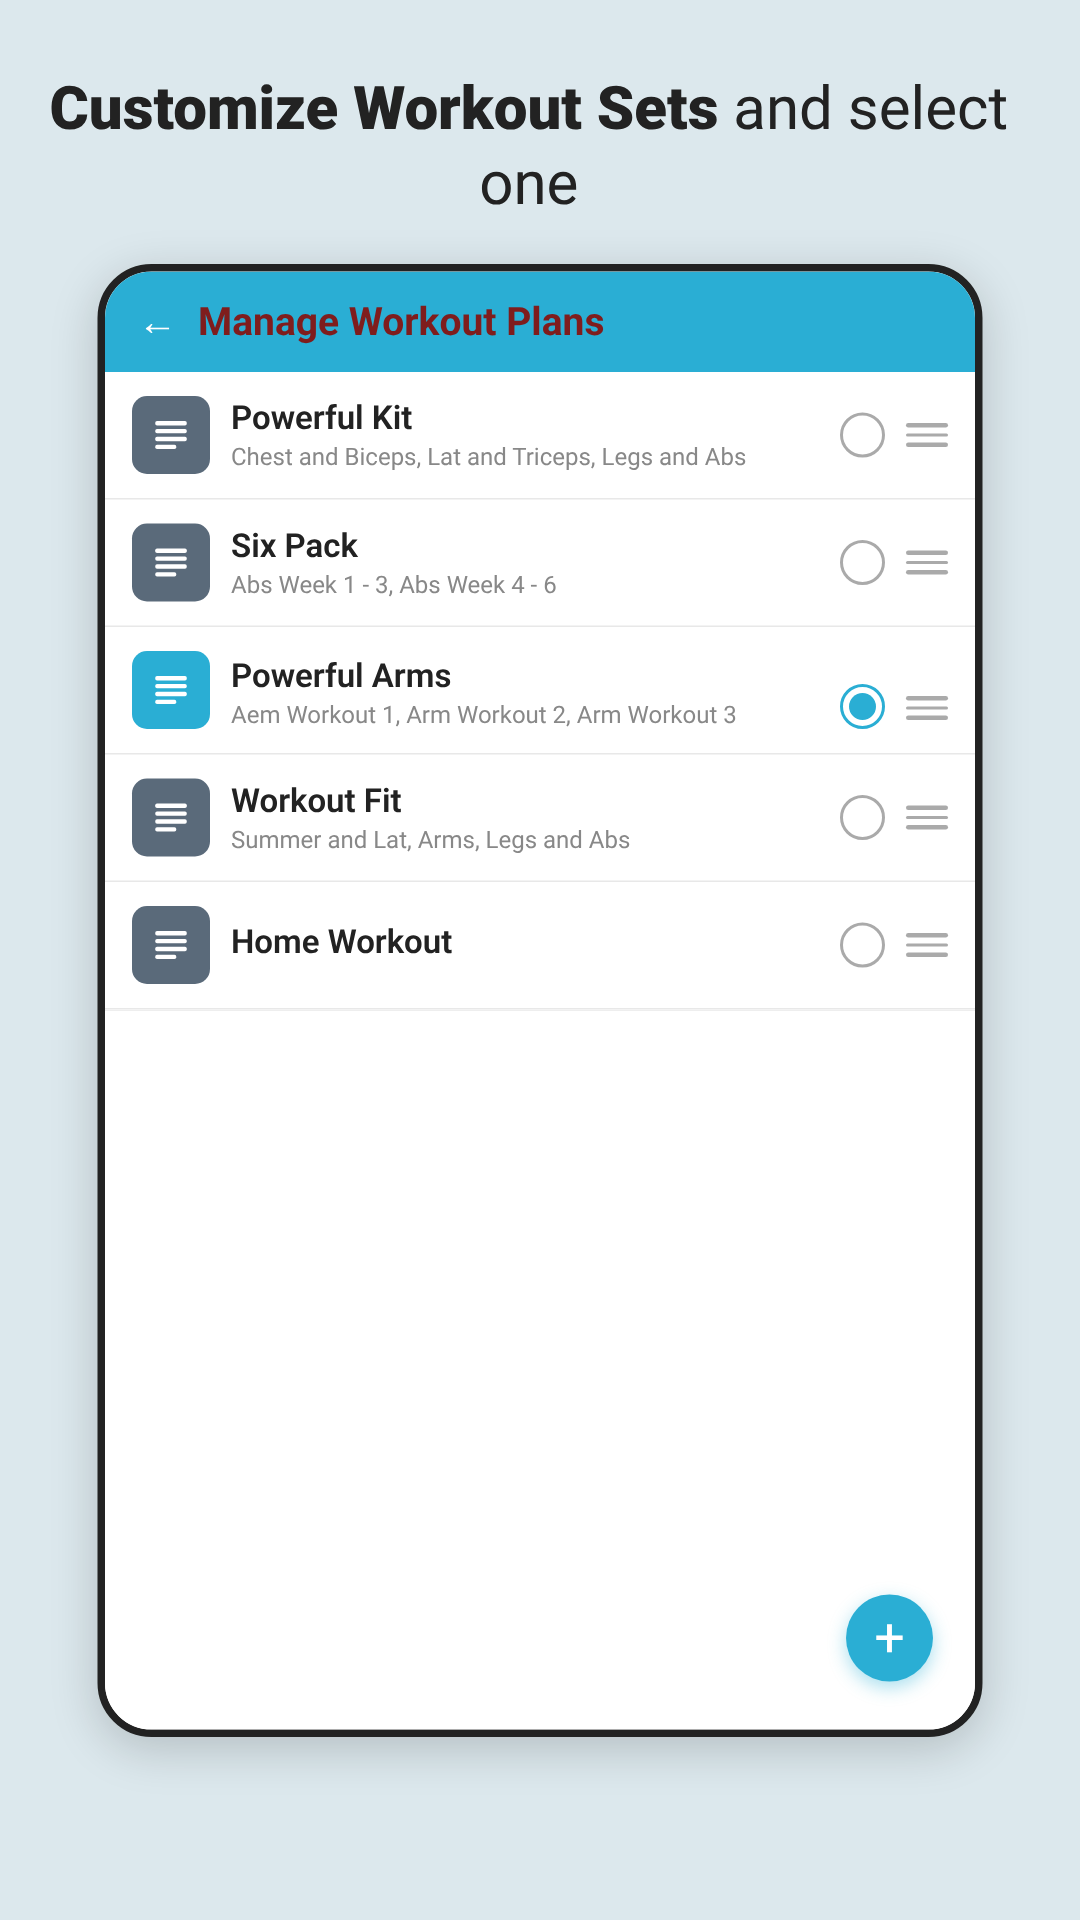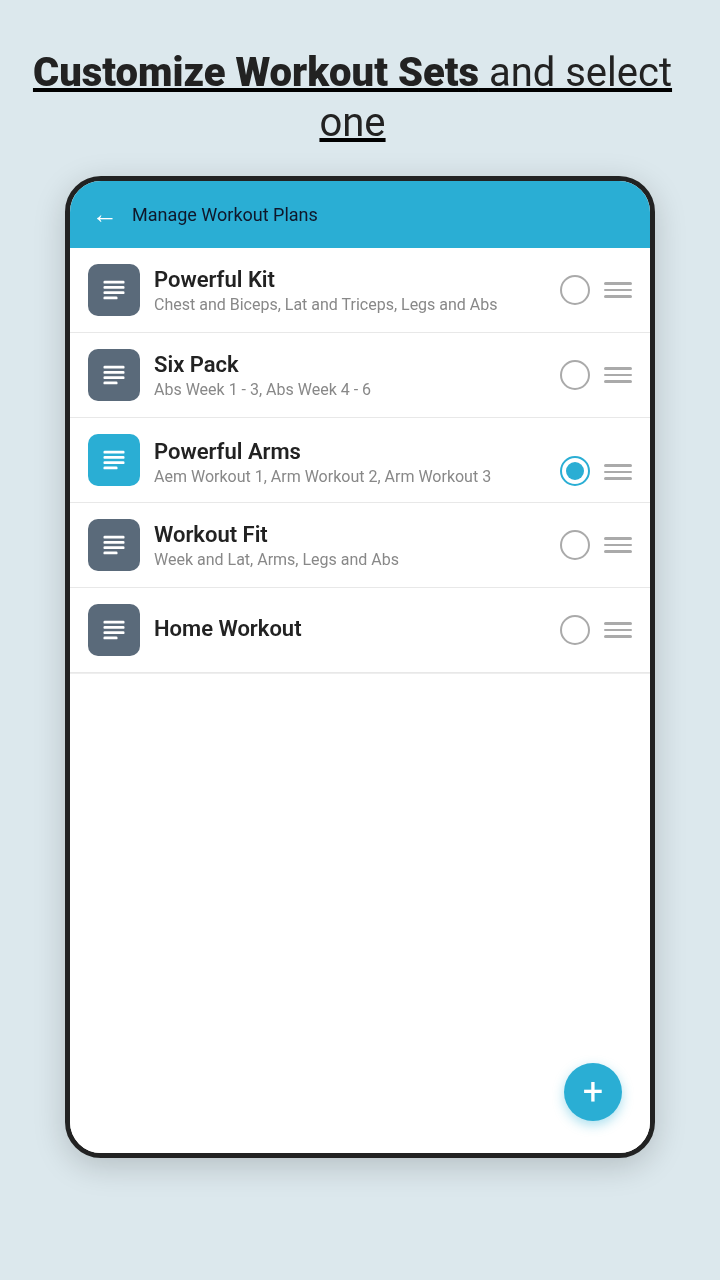--- a/index.html
+++ b/index.html
@@ -12,21 +12,20 @@
       font-family: 'Roboto', Arial, sans-serif;
       display: flex;
       flex-direction: column;
       align-items: center;
     }
 
     .page-header {
       width: 100%;
       padding: 48px 40px 28px 25px;
       text-align: center;
-      text-decoration: underline;
     }
 
     .page-header h1 {
       font-size: 40px;
       line-height: 1.25;
       color: #222;
       font-weight: 400;
     }
 
     .page-header h1 strong {
@@ -54,23 +53,23 @@
     }
 
     .back-arrow {
       color: #fff;
       font-size: 26px;
       font-weight: bold;
       cursor: pointer;
     }
 
     .top-bar-title {
-      color: #0f172a;
-      font-size: 18px;
-      font-weight: 400;
+      color: #7f1d1d;
+      font-size: 26px;
+      font-weight: 700;
     }
 
     
     .workout-list {
       background: #fff;
     }
 
     .workout-item {
       display: flex;
       align-items: center;
@@ -272,21 +271,21 @@
         <div class="item-icon">
           <svg viewBox="0 0 24 24" xmlns="http://www.w3.org/2000/svg">
     <rect x="3" y="4" width="18" height="2.5" rx="1"></rect>
     <rect x="3" y="8.5" width="18" height="2.5" rx="1"></rect>
     <rect x="3" y="13" width="18" height="2.5" rx="1"></rect>
     <rect x="3" y="17.5" width="12" height="2.5" rx="1"></rect>
   </svg>
         </div>
         <div class="item-text">
           <div class="item-title">Workout Fit</div>
-          <div class="item-subtitle">Week and Lat, Arms, Legs and Abs</div>
+          <div class="item-subtitle">Summer and Lat, Arms, Legs and Abs</div>
         </div>
         <div class="item-radio"></div>
         <div class="item-drag">
           <div class="drag-line"></div>
           <div class="drag-line"></div>
           <div class="drag-line"></div>
         </div>
       </div>
       <div class="workout-item">
         <div class="item-icon">

